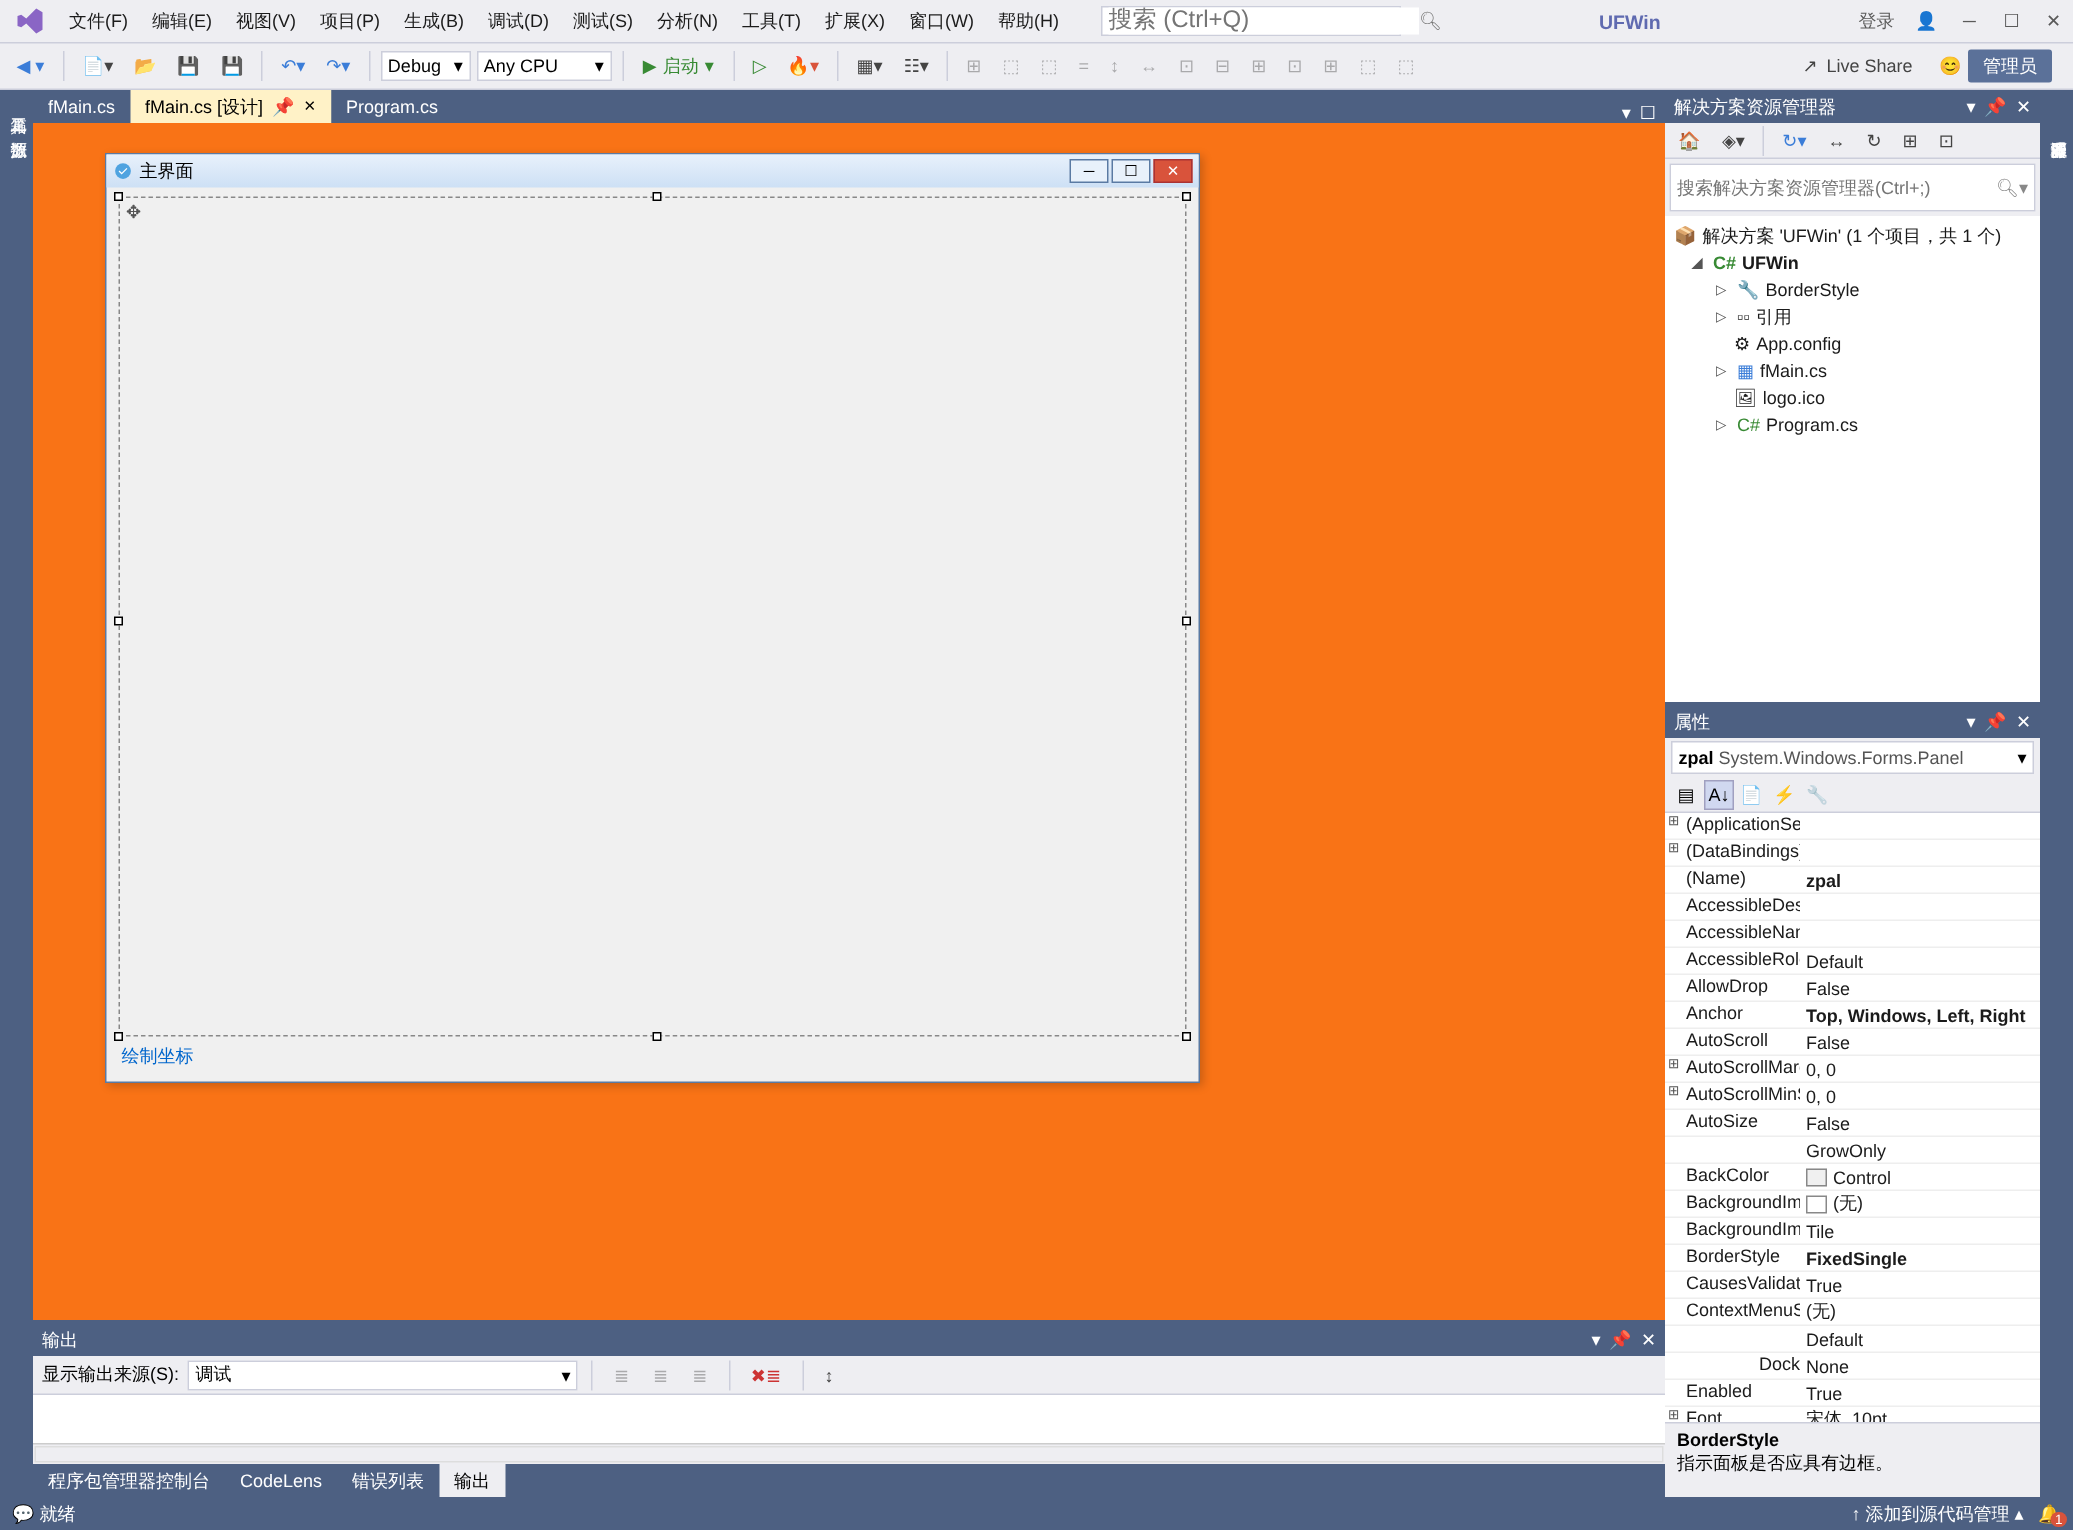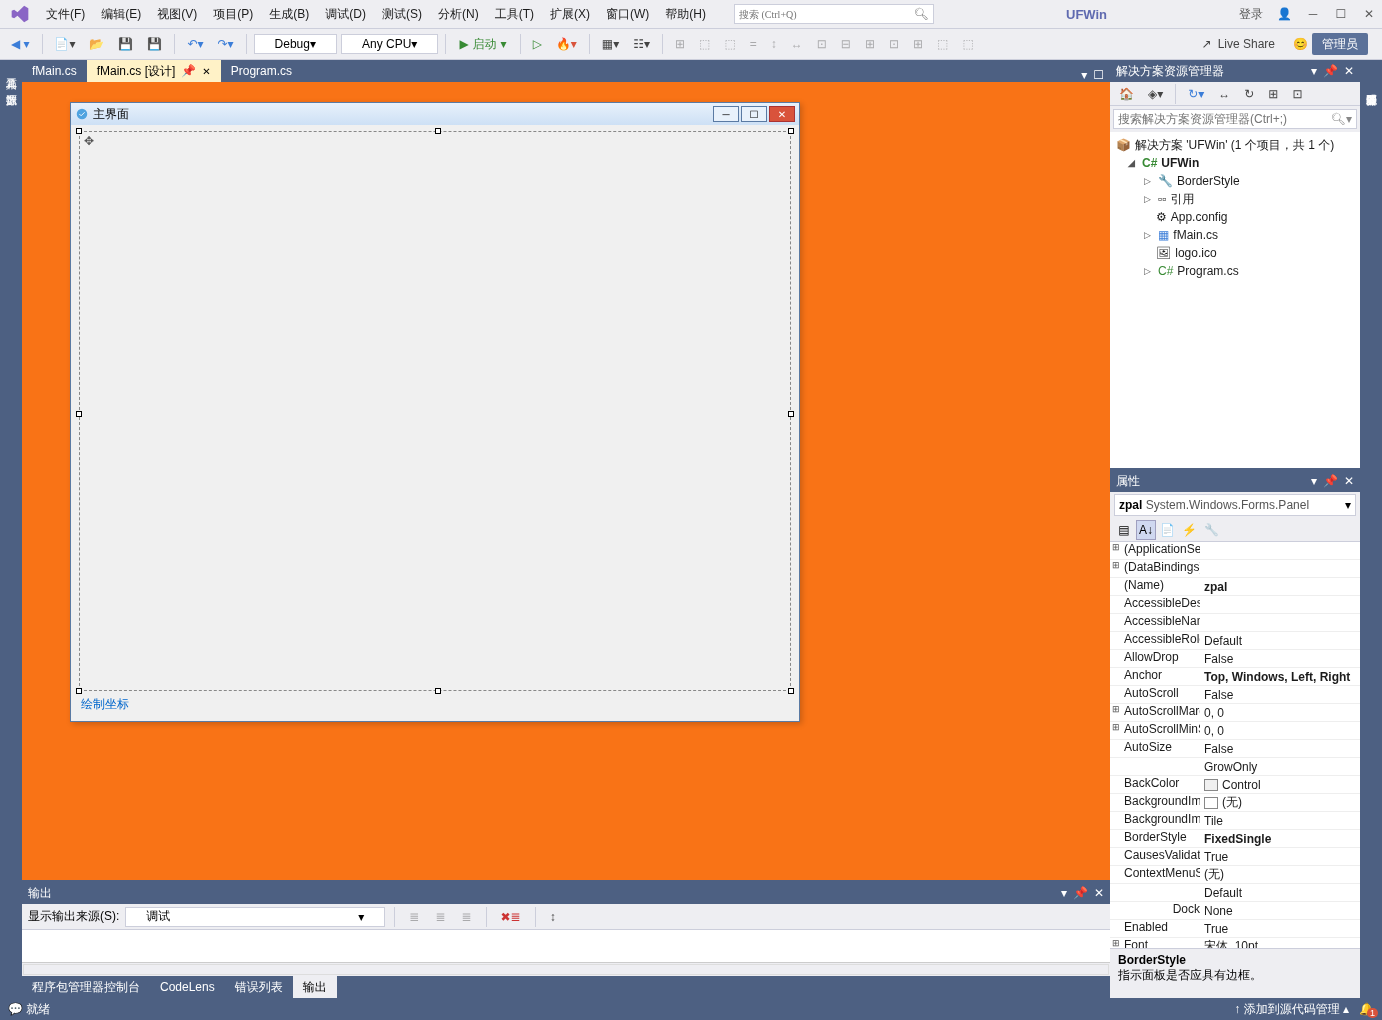--- a/index.html
+++ b/index.html
@@ -1,27 +1,27 @@
 <!DOCTYPE html>
 <html><head>
 <meta charset="utf-8">
 <style>
 * { box-sizing: border-box; margin: 0; padding: 0; font-family: "Microsoft YaHei", "Segoe UI", sans-serif; font-size: 12px; }
 body { background: #fff; overflow: hidden; width: 1382px; height: 1020px; }
 .menubar { height: 28px; background: #eeeef2; display: flex; align-items: center; padding: 0 6px; }
 .vs-logo { width: 20px; height: 20px; margin: 0 8px 0 4px; }
 .menu-item { padding: 4px 8px; color: #1b1b1b; cursor: pointer; }
 .search-box { margin-left: 20px; width: 200px; height: 20px; border: 1px solid #cccedb; background: #fff; display: flex; align-items: center; padding: 0 4px; color: #777; }
-.search-box input { border: none; flex: 1; outline: none; font-size: 10px; font-family: Liberation Serif, serif; }
+.search-box input { border: none; flex: 1; outline: none; font-size: 16px; }
 .title-area { flex: 1; text-align: center; color: #5f6ab0; font-weight: bold; font-size: 13px; }
 .win-btn { width: 14px; height: 14px; color: #5a5a5a; display:flex;align-items:center;justify-content:center; cursor:pointer;}
 .toolbar { height: 32px; background: #eeeef2; border-top: 1px solid #cccedb; border-bottom: 1px solid #cccedb; display: flex; align-items: center; padding: 0 6px; gap: 4px; }
 .tb-btn { height: 22px; padding: 0 4px; display: flex; align-items: center; color: #444; cursor:pointer; border:1px solid transparent;}
 .tb-sep { width: 1px; height: 20px; background: #cccedb; margin: 0 3px; }
-.tb-combo { height: 20px; border: 1px solid #cccedb; background: #fff; padding: 0 20px; display: flex; align-items: center; min-width: 60px; }
+.tb-combo { height: 20px; border: 1px solid #cccedb; background: #fff; padding: 0 4px; display: flex; align-items: center; min-width: 60px; }
 .tb-start { color: #388a34; display:flex; align-items:center; gap:4px; padding:0 6px; height:22px;}
 .admin-btn { background: #5b7199; color: #fff; padding: 2px 10px; height: 22px; display:flex;align-items:center; border-radius:2px; margin-left:auto; margin-right:8px;}
 .liveshare { display:flex;align-items:center;gap:6px;color:#444;margin-right:14px;}
 .body-area { display: flex; height: calc(100% - 28px - 32px - 22px); }
 .left-rail { width: 22px; background: #4d6082; display:flex; flex-direction:column; align-items:center; gap:4px; padding-top:4px;}
 .rail-tab { writing-mode: vertical-rl; color: #fff; font-size: 11px; padding: 6px 2px; cursor:pointer;}
 .center-col { flex: 1; display: flex; flex-direction: column; background: #4d6082; }
 .tab-strip { height: 22px; background: #4d6082; display: flex; align-items: flex-end; }
 .doc-tab { height: 22px; padding: 0 10px; display: flex; align-items: center; color: #fff; background: #4d6082; cursor:pointer; gap:6px;}
 .doc-tab.active { background: #fff2c7; color: #000; }
@@ -35,21 +35,21 @@
 .form-ctrl { width:26px; height:16px; border:1px solid #5a7aa3; background:#e8f1fb; display:flex;align-items:center;justify-content:center; font-size:10px; cursor:pointer;}
 .form-ctrl.close { background:#d9533b; color:#fff; border-color:#a33;}
 .panel-sel { position:absolute; left:8px; top:28px; right:8px; height:560px; border:1px dashed #888; background:#f0f0f0;}
 .handle { position:absolute; width:6px; height:6px; background:#fff; border:1px solid #000;}
 .form-link { position:absolute; left:10px; bottom:8px; color:#0066cc; text-decoration:none; cursor:pointer;}
 .right-rail { width: 22px; background: #4d6082; display:flex;flex-direction:column;align-items:center;padding-top:20px;}
 .right-panels { width: 250px; display: flex; flex-direction: column; background: #eeeef2; }
 .panel-header { height: 22px; background: #4d6082; color: #fff; display: flex; align-items: center; padding: 0 6px; font-size: 12px;}
 .panel-header .tools { margin-left:auto; display:flex; gap:6px;}
 .panel-toolbar { height: 24px; background: #eeeef2; border-bottom: 1px solid #cccedb; display:flex; align-items:center; padding:0 4px; gap:4px;}
-.sln-search { margin:3px; border:1px solid #cccedb; background:#fff; height:20px; display:flex; align-items:center; padding:0 4px; color:#888;}
+.sln-search { margin:3px; border:1px solid #cccedb; background:#fff; height:32px; display:flex; align-items:center; padding:0 4px; color:#888;}
 .sln-search input { border:none; flex:1; outline:none;}
 .tree { padding: 4px 6px; font-size: 12px; color: #1b1b1b; background:#fff; flex:1;}
 .tree-node { display:flex; align-items:center; gap:4px; height:18px; padding-left: var(--ind,0px); cursor:pointer;}
 .tree-node.bold { font-weight:bold;}
 .tree-arrow { width:10px; color:#555; font-size:9px;}
 .prop-panel { height: 530px; display:flex; flex-direction:column; background:#eeeef2; border-top:2px solid #4d6082;}
 .prop-combo { height:22px; border:1px solid #cccedb; margin:2px 4px; background:#fff; display:flex; align-items:center; padding:0 4px; font-size:12px;}
 .prop-toolbar { height:24px; display:flex; align-items:center; gap:2px; padding:0 4px; border-bottom:1px solid #cccedb;}
 .prop-tbtn { width:20px; height:20px; border:1px solid transparent; display:flex;align-items:center;justify-content:center; cursor:pointer;}
 .prop-tbtn.active { border-color:#a0a0c0; background:#d0d8f0;}

